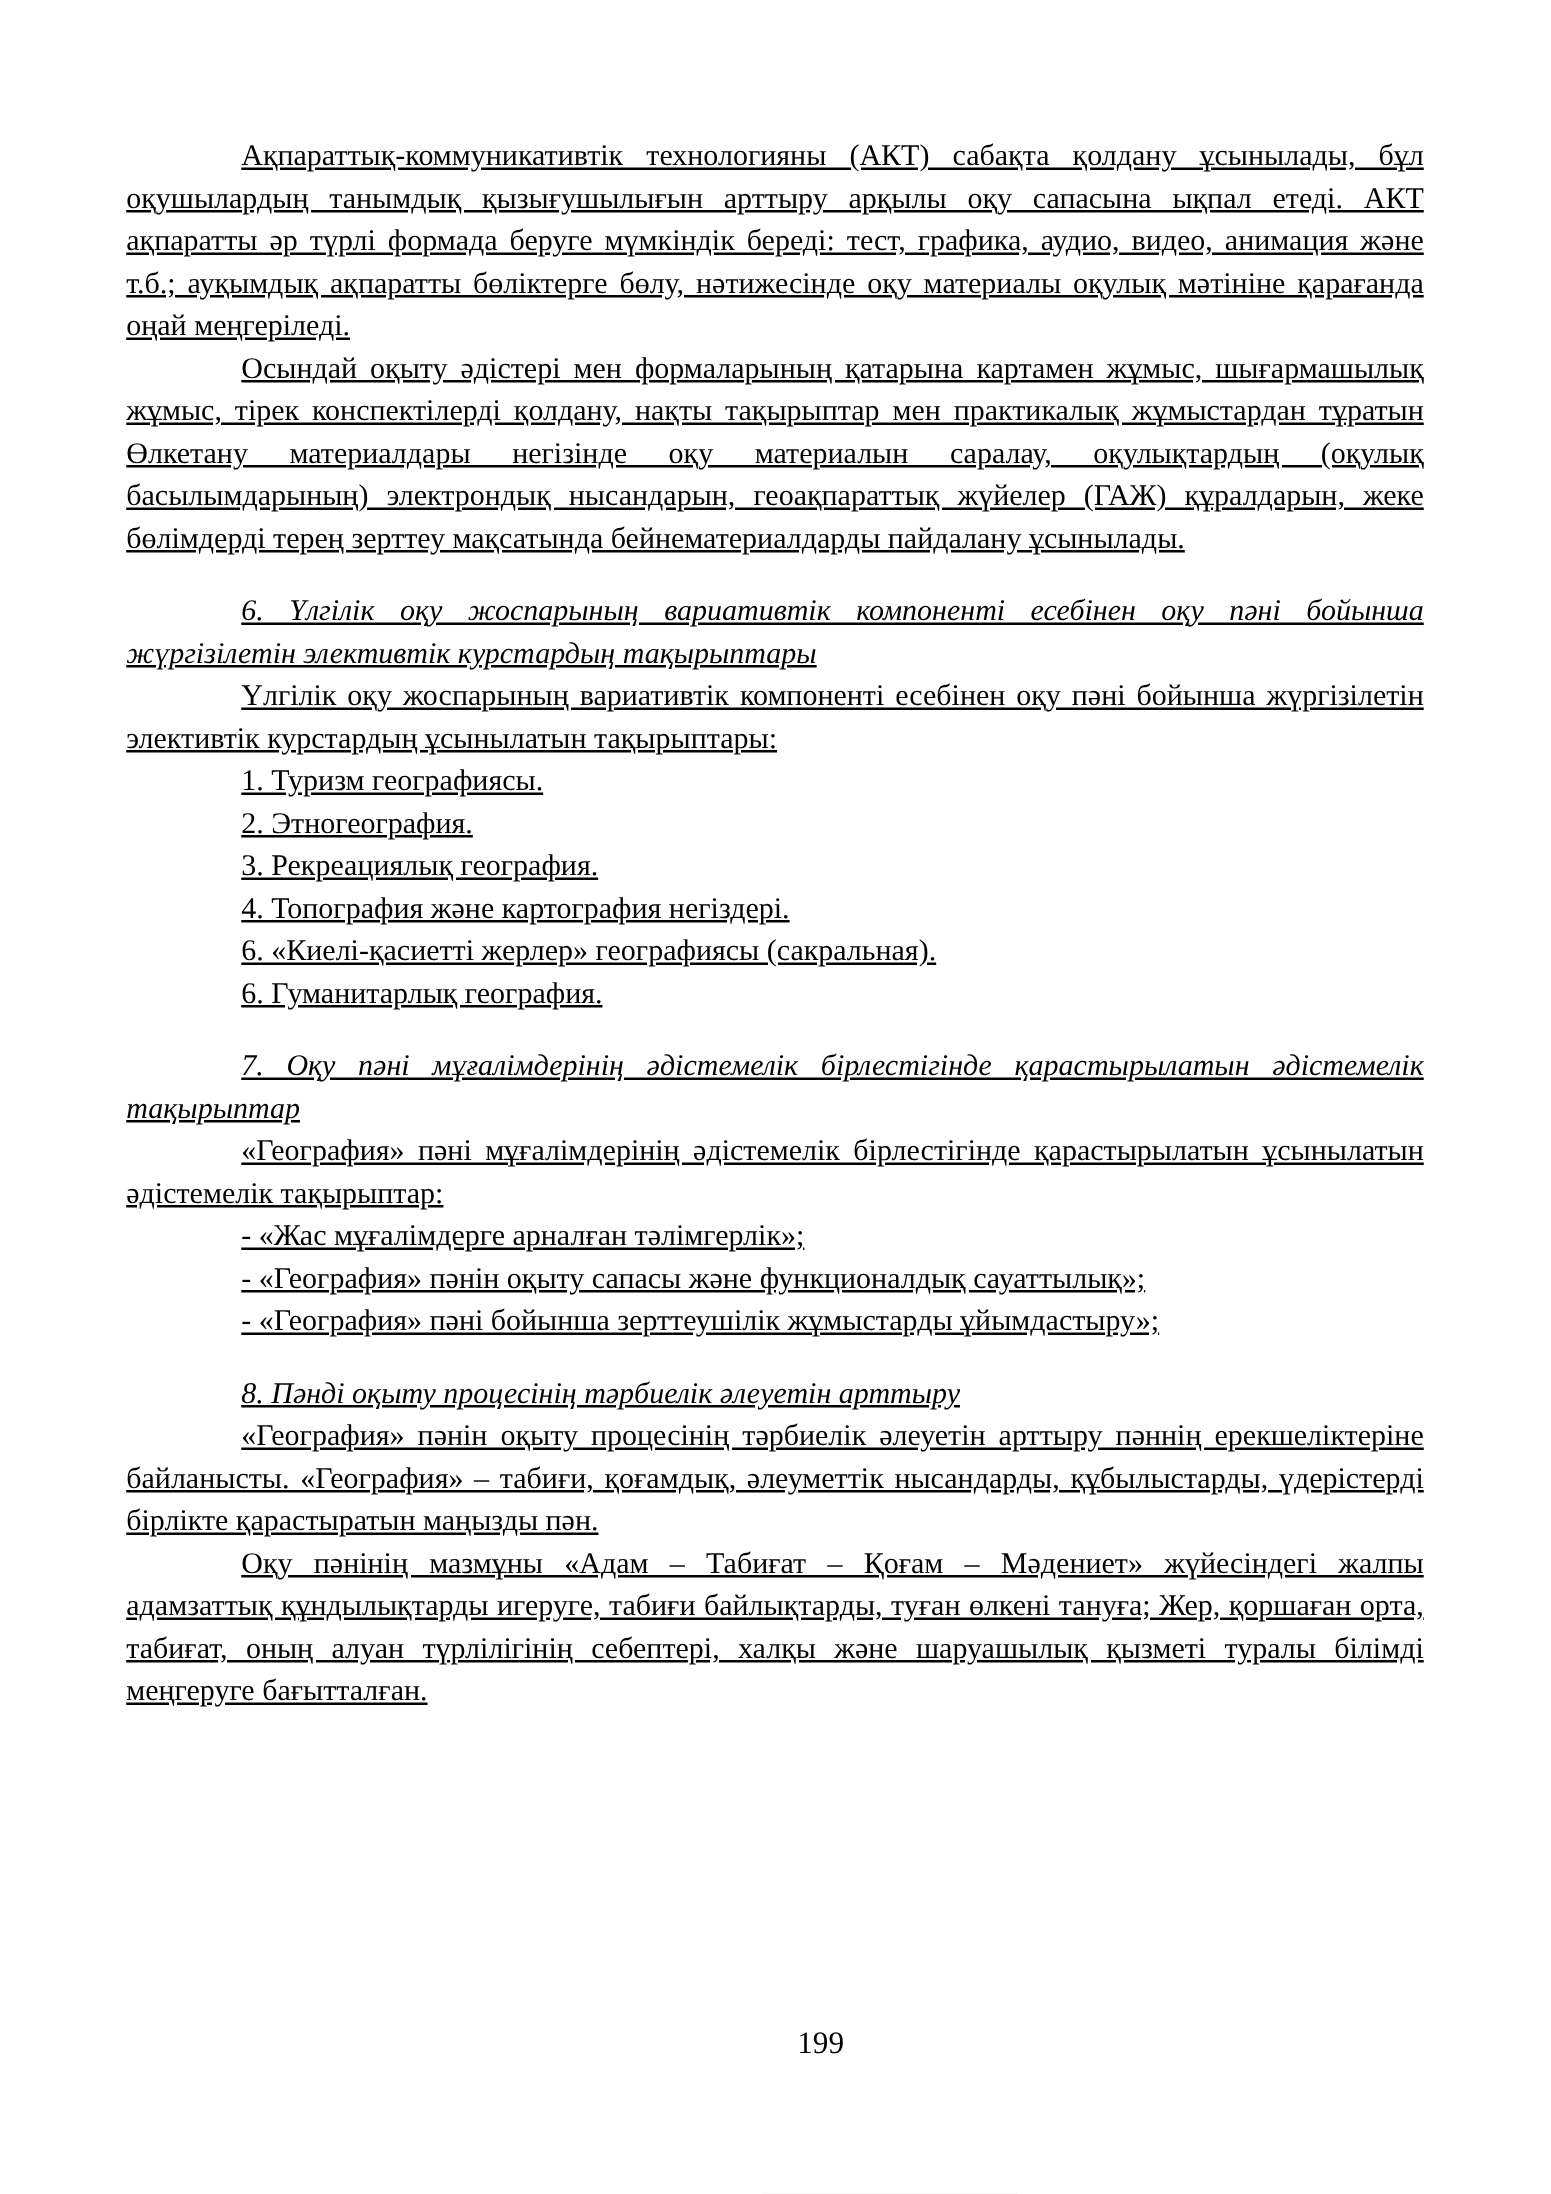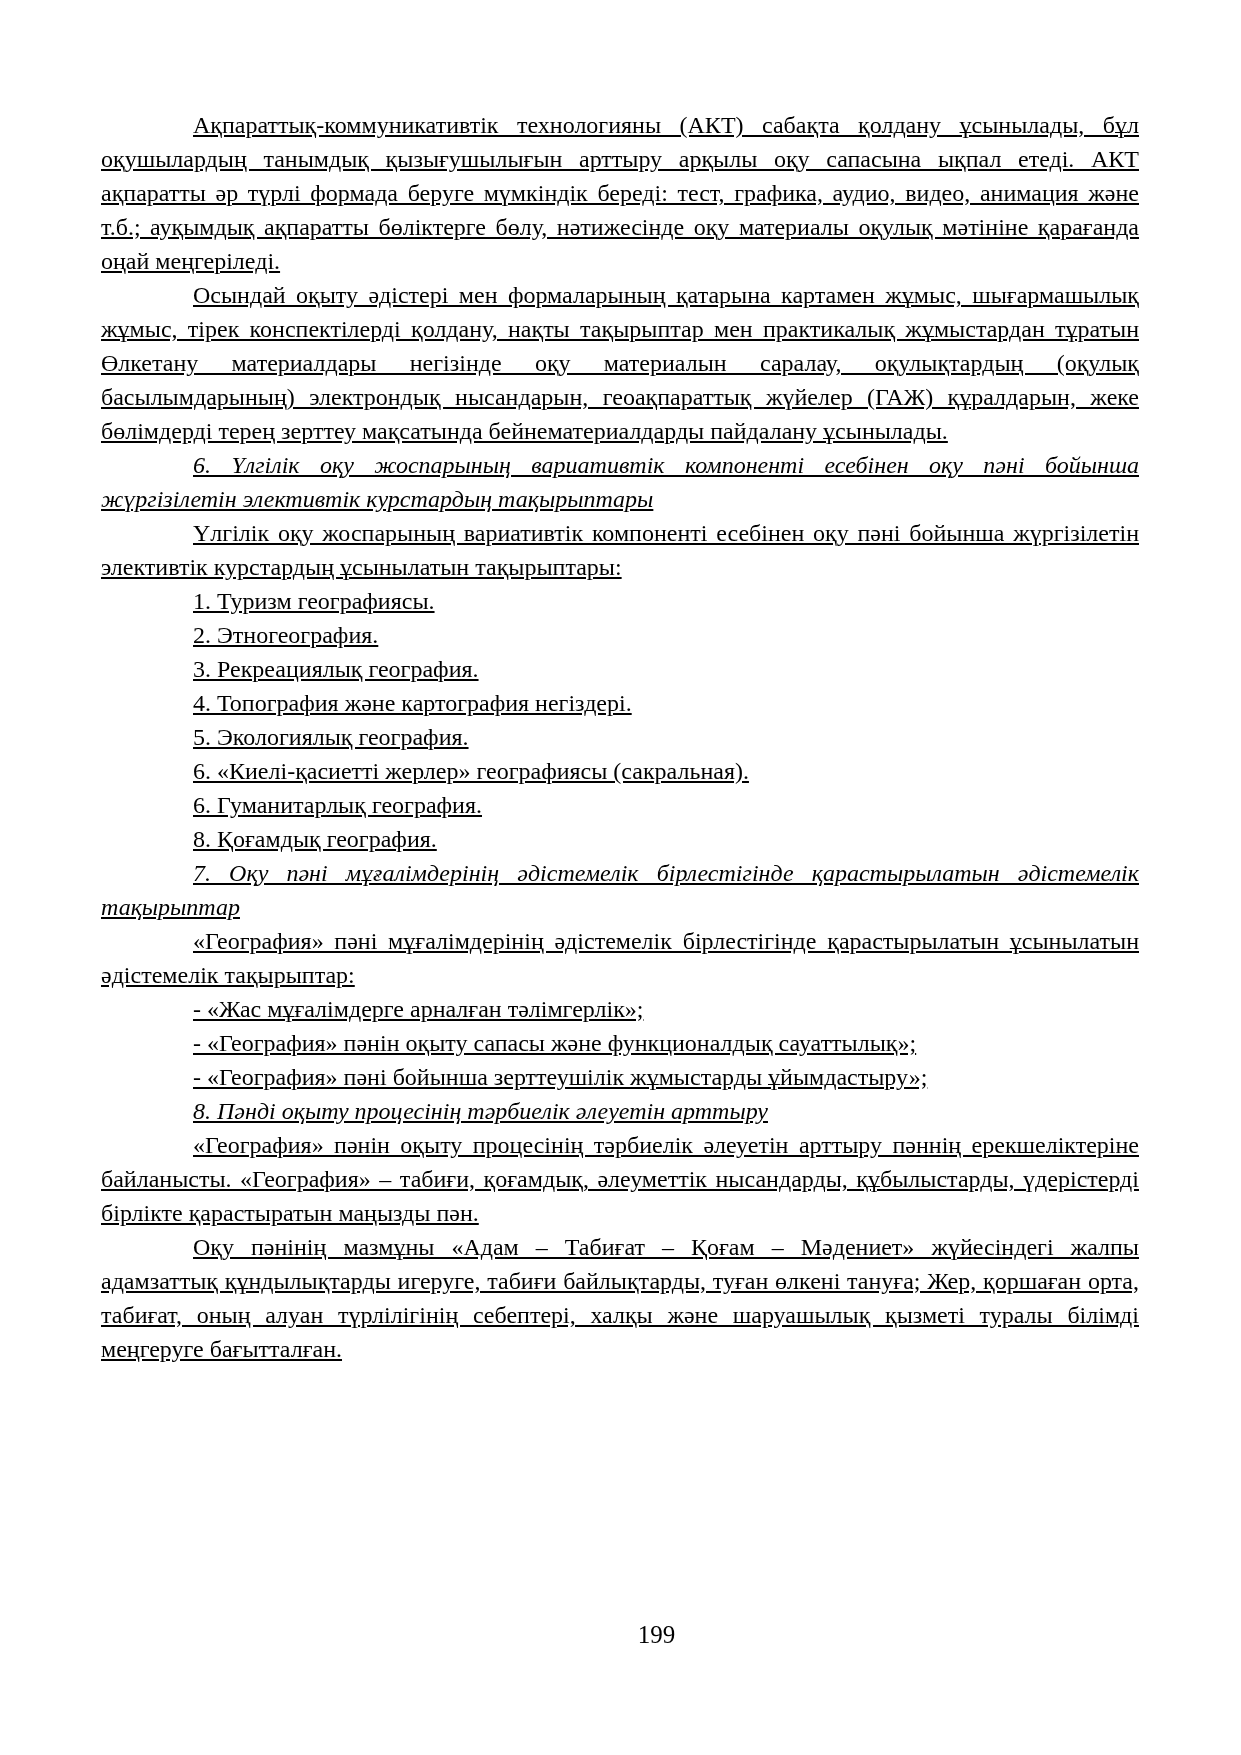--- a/index.html
+++ b/index.html
@@ -27,20 +27,21 @@
     text-align: justify;
     text-decoration: underline;
   }
   .doc-body p {
     margin: 0;
     padding: 0;
     text-indent: 92px;
   }
   .doc-body p.heading {
     font-style: italic;
+    margin-top: 24px;
   }
   .page-number {
     position: absolute;
     top: 1620px;
     left: 0;
     width: 100%;
     text-align: center;
     font-size: 25px;
     line-height: 30px;
     margin-left: 36px;
@@ -52,24 +53,22 @@
 <div class="page">
   <div class="doc-body" id="doc-body">
       <p class="paragraph">Ақпараттық-коммуникативтік технологияны (АКТ) сабақта қолдану ұсынылады, бұл оқушылардың танымдық қызығушылығын арттыру арқылы оқу сапасына ықпал етеді. АКТ ақпаратты әр түрлі формада беруге мүмкіндік береді: тест, графика, аудио, видео, анимация және т.б.;  ауқымдық ақпаратты бөліктерге бөлу, нәтижесінде оқу материалы оқулық мәтініне қарағанда оңай меңгеріледі.</p>
       <p class="paragraph">Осындай оқыту әдістері мен формаларының қатарына картамен жұмыс, шығармашылық жұмыс, тірек конспектілерді қолдану, нақты тақырыптар мен практикалық жұмыстардан тұратын Өлкетану материалдары негізінде оқу материалын саралау, оқулықтардың (оқулық басылымдарының) электрондық нысандарын, геоақпараттық жүйелер (ГАЖ) құралдарын, жеке бөлімдерді терең зерттеу мақсатында бейнематериалдарды пайдалану ұсынылады.</p>
       <p class="heading">6. Үлгілік оқу жоспарының вариативтік компоненті есебінен оқу пәні бойынша жүргізілетін элективтік курстардың тақырыптары</p>
       <p class="paragraph">Үлгілік оқу жоспарының вариативтік компоненті есебінен оқу пәні бойынша жүргізілетін элективтік курстардың  ұсынылатын тақырыптары:</p>
       <p class="list-item">1. Туризм географиясы.</p>
       <p class="list-item">2. Этногеография.</p>
       <p class="list-item">3. Рекреациялық география.</p>
       <p class="list-item">4. Топография және картография негіздері.</p>
-      <p class="list-item">5. Экологиялық география.</p>
       <p class="list-item">6. «Киелі-қасиетті жерлер» географиясы (сакральная).</p>
       <p class="list-item">6. Гуманитарлық география.</p>
-      <p class="list-item">8. Қоғамдық география.</p>
       <p class="heading">7. Оқу пәні мұғалімдерінің  әдістемелік бірлестігінде қарастырылатын әдістемелік тақырыптар</p>
       <p class="paragraph">«География» пәні мұғалімдерінің әдістемелік бірлестігінде қарастырылатын ұсынылатын әдістемелік тақырыптар:</p>
       <p class="list-item">- «Жас мұғалімдерге арналған тәлімгерлік»;</p>
       <p class="list-item">- «География» пәнін оқыту сапасы және функционалдық сауаттылық»;</p>
       <p class="list-item">- «География» пәні бойынша зерттеушілік жұмыстарды ұйымдастыру»;</p>
       <p class="heading">8. Пәнді оқыту процесінің тәрбиелік әлеуетін арттыру</p>
       <p class="paragraph">«География» пәнін оқыту процесінің тәрбиелік әлеуетін арттыру пәннің ерекшеліктеріне байланысты. «География» – табиғи, қоғамдық, әлеуметтік нысандарды, құбылыстарды, үдерістерді бірлікте қарастыратын маңызды пән.</p>
       <p class="paragraph">Оқу пәнінің мазмұны «Адам – Табиғат – Қоғам – Мәдениет» жүйесіндегі жалпы адамзаттық құндылықтарды игеруге, табиғи байлықтарды, туған өлкені тануға; Жер, қоршаған орта, табиғат, оның алуан түрлілігінің себептері, халқы және шаруашылық қызметі туралы білімді меңгеруге бағытталған.</p>
     </div>
   <div class="page-number">199</div>

